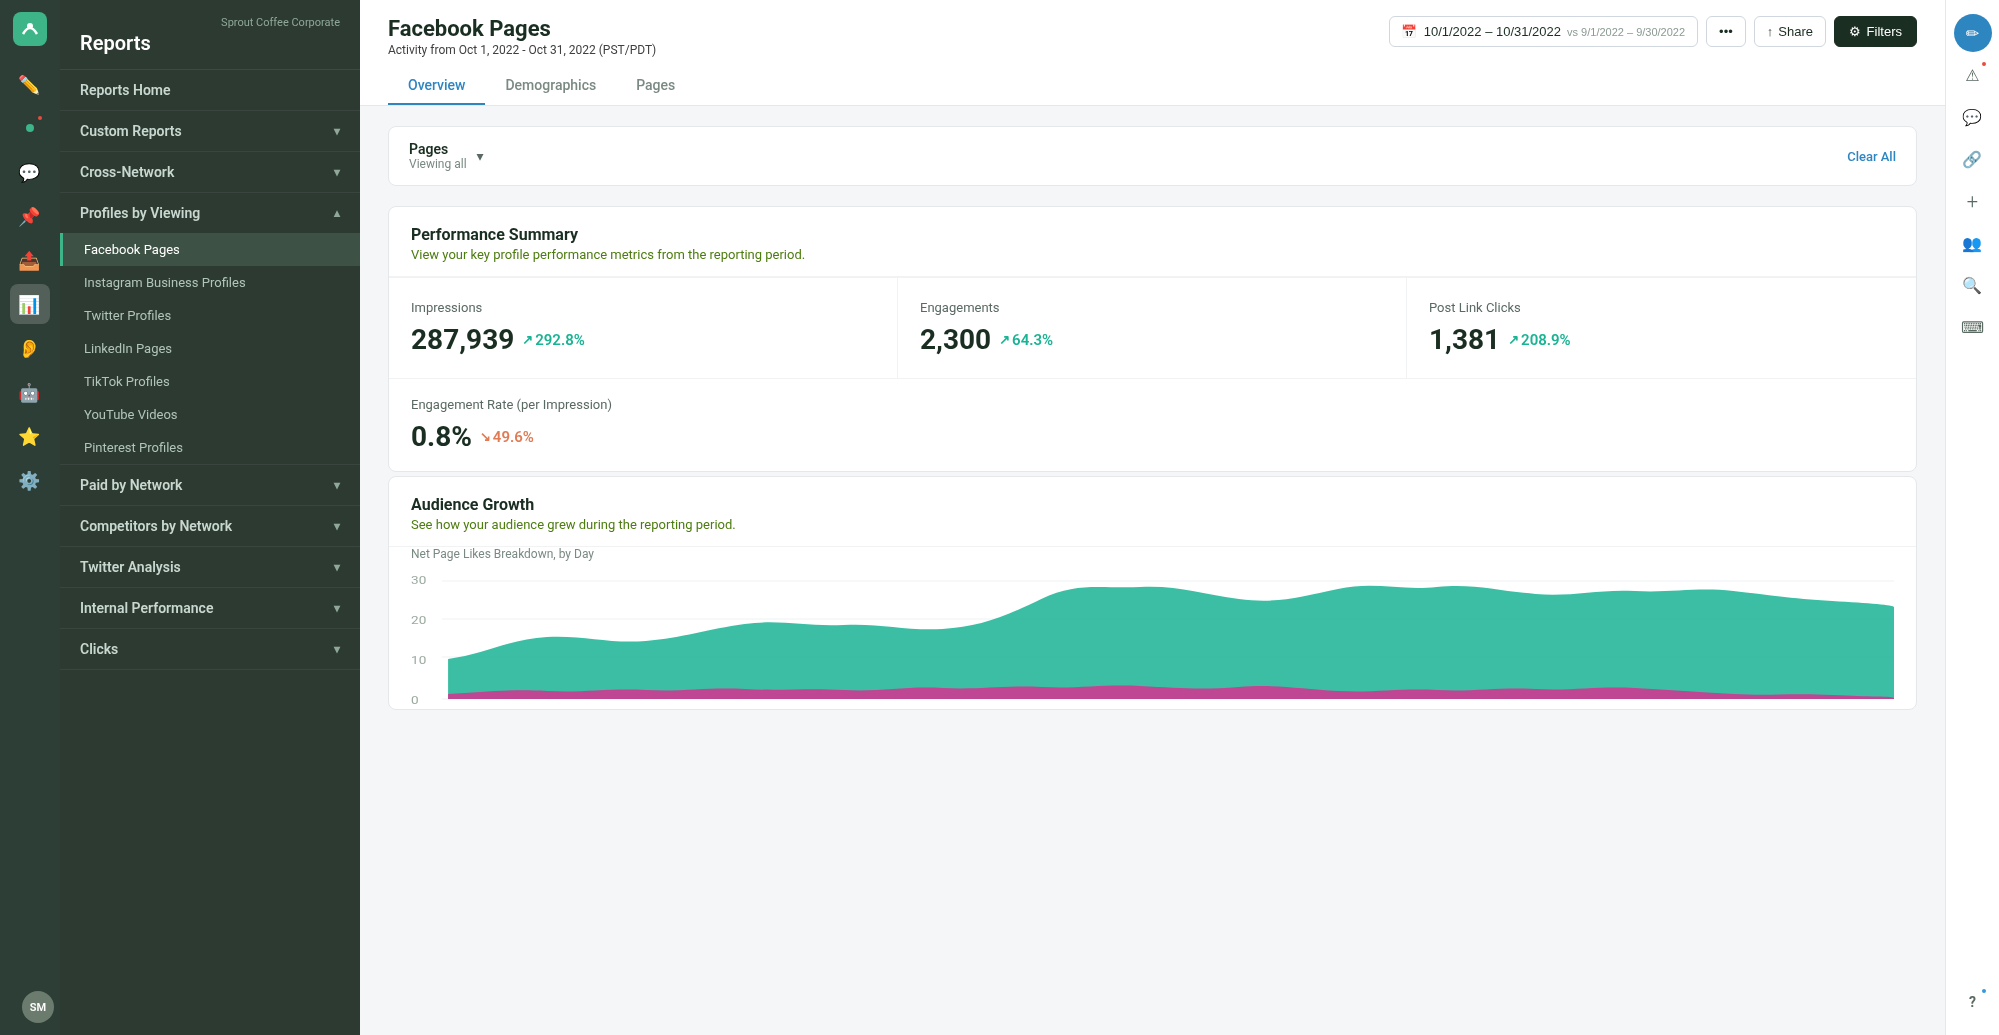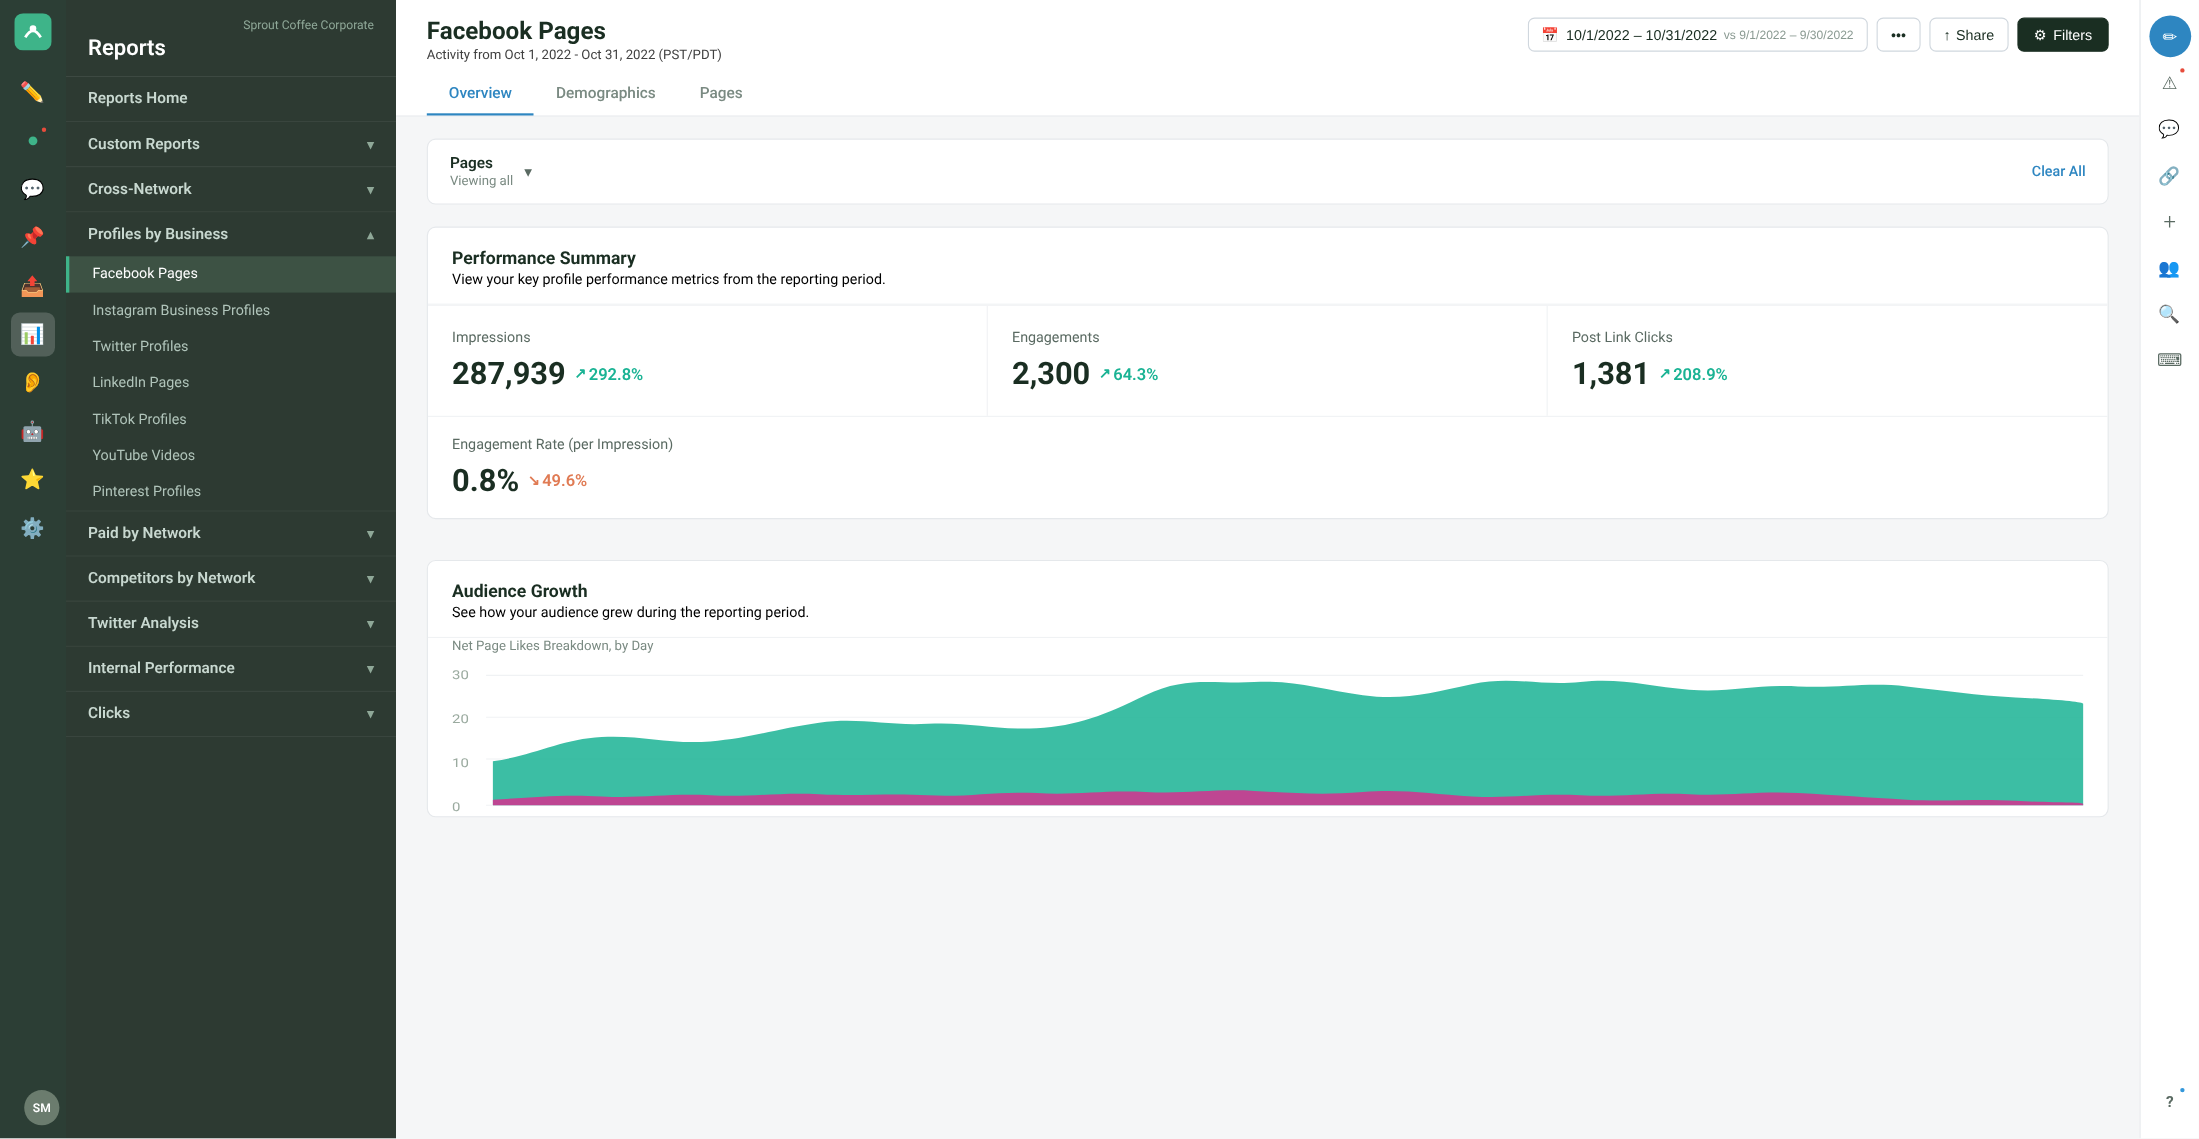--- a/index.html
+++ b/index.html
@@ -181,28 +181,28 @@
     .filter-label { font-size: 14px; font-weight: 600; color: #1a2e22; }
     .filter-sublabel { font-size: 12px; color: #7a8a82; }
     .filter-chevron { font-size: 14px; color: #5a6a62; }
     .clear-all { font-size: 13px; color: #2e86c1; cursor: pointer; font-weight: 500; }
 
     
     .card {
       background: #fff;
       border: 1px solid #e5e8eb;
       border-radius: 8px;
-      margin-bottom: 37px;
+      margin-bottom: 4px;
     }
     .card-header {
       padding: 18px 22px 14px;
       border-bottom: 1px solid #f0f2f4;
     }
     .card-title { font-size: 16px; font-weight: 700; color: #1a2e22; }
-    .card-subtitle { font-size: 13px; color: #000000; margin-top: 3px; }
+    .card-subtitle { font-size: 13px; color: #4d7c0f; margin-top: 3px; }
 
     
     .metrics-grid {
       display: grid;
       grid-template-columns: 1fr 1fr 1fr;
       border-top: 1px solid #f0f2f4;
     }
     .metric-cell {
       padding: 22px 22px;
       border-right: 1px solid #f0f2f4;
@@ -325,21 +325,21 @@
 
   <div class="sidebar-section">
     <div class="sidebar-section-header">
       <span>Cross-Network</span>
       <span class="sidebar-chevron">▾</span>
     </div>
   </div>
 
   <div class="sidebar-section">
     <div class="sidebar-section-header">
-      <span>Profiles by Business</span>
+      <span>Profiles by Viewing</span>
       <span class="sidebar-chevron">▴</span>
     </div>
     <div class="sidebar-item active">
       <span>Facebook Pages</span>
     </div>
     <div class="sidebar-item">
       <span>Instagram Business Profiles</span>
     </div>
     <div class="sidebar-item">
       <span>Twitter Profiles</span>

